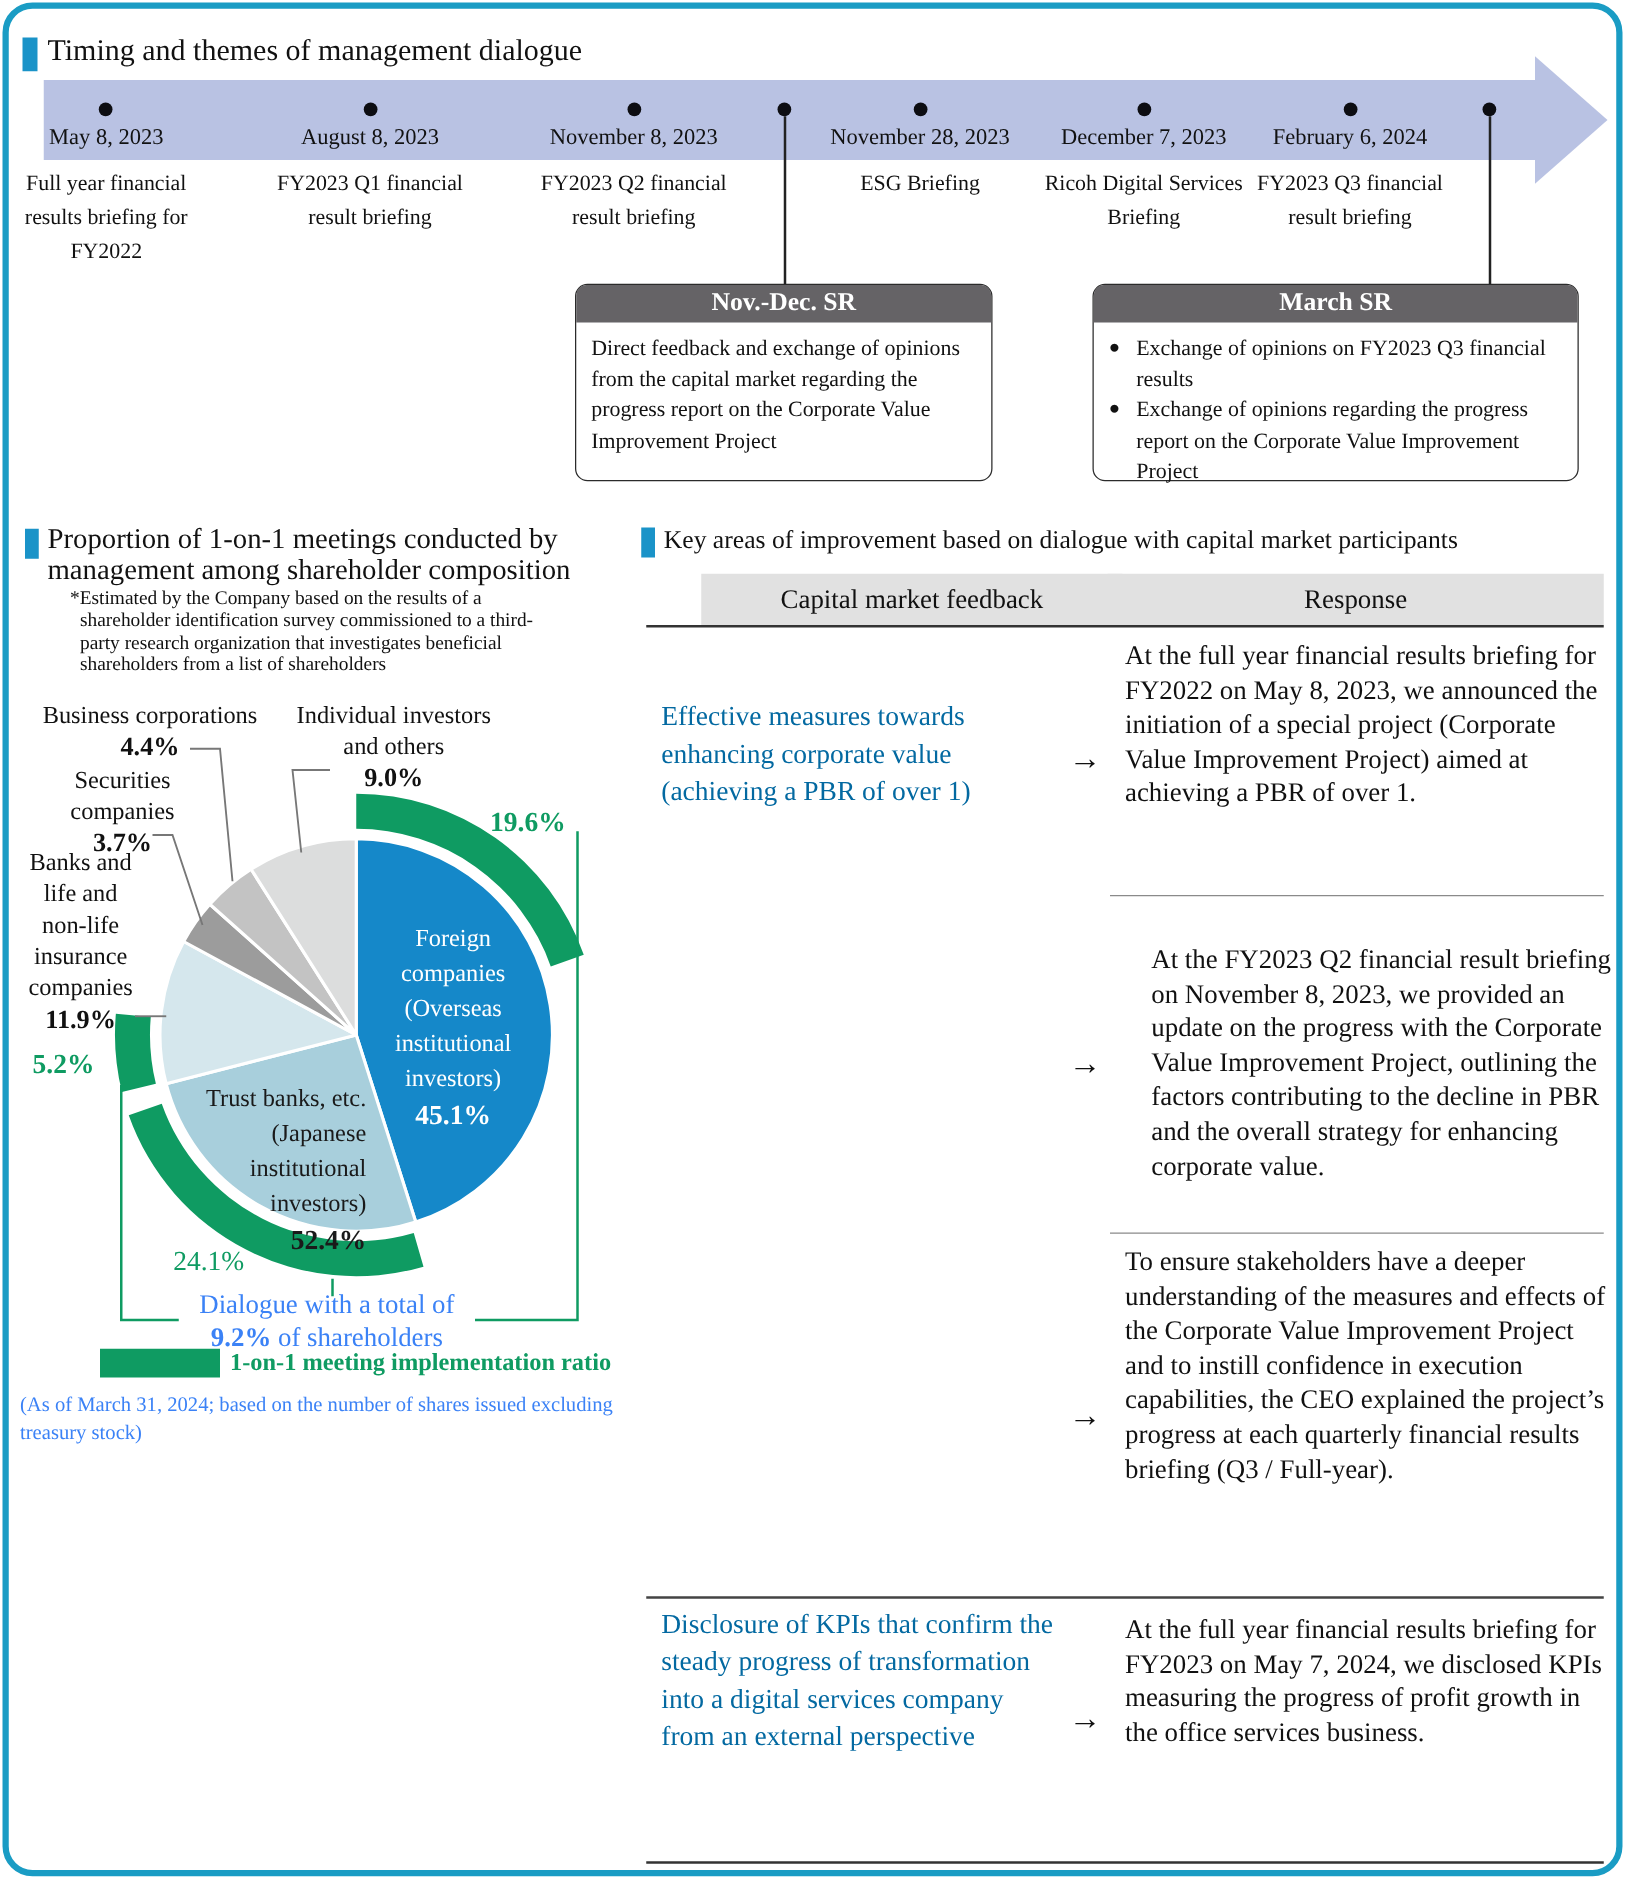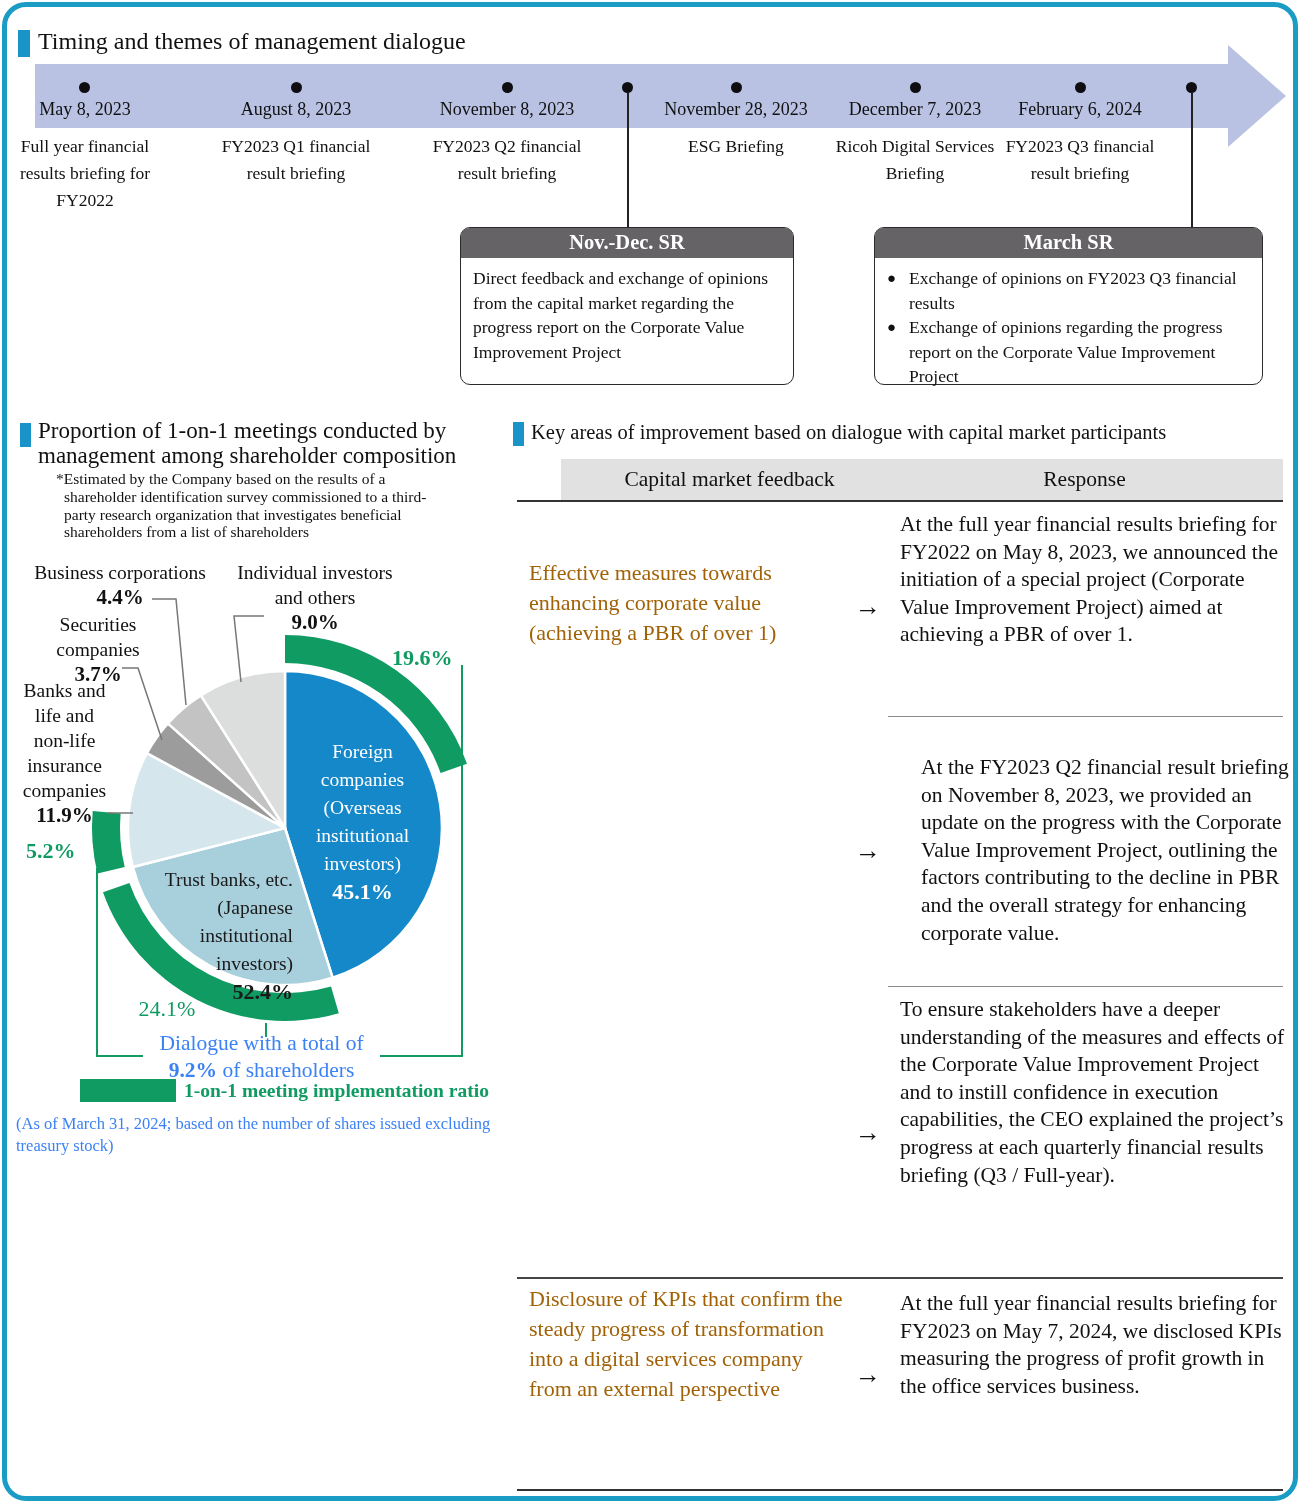--- a/index.html
+++ b/index.html
@@ -37,21 +37,21 @@
   .legend-swatch { position:absolute; left:80px; top:1079px; width:96px; height:23px; background:#0f9b62; }
   .legend-text { position:absolute; left:184px; top:1080px; font-size:19.5px; font-weight:bold; color:#0f9b62; }
   .asof { position:absolute; left:16px; top:1113px; width:484px; font-size:16.5px; line-height:22px; color:#3b82f6; }
   .chart-note { position:absolute; left:56px; top:470px; width:380px; font-size:15.5px; line-height:17.8px;
                 color:#111; text-indent:-8px; padding-left:8px; }
   .th-cell { position:absolute; top:459px; height:41px; background:#e1e1e1; text-align:center;
              font-size:21.5px; line-height:41px; color:#111; }
   .tbl-line-dark { position:absolute; left:517px; width:766px; height:2px; background:#333; }
   .tbl-line-mid { position:absolute; left:517px; width:766px; height:1.6px; background:#444; }
   .tbl-line-light { position:absolute; left:888px; width:395px; height:1.4px; background:#8a8a8a; }
-  .fb-cell { position:absolute; left:529px; font-size:22px; line-height:30px; color:#a16207; }
+  .fb-cell { position:absolute; left:529px; font-size:22px; line-height:30px; color:#0369a1; }
   .rs-cell { position:absolute; left:900px; width:385px; font-size:21.5px; line-height:27.6px; color:#111; }
   .arrow { position:absolute; left:855px; font-size:26px; font-weight:bold; color:#111; }
 </style>
 </head>
 <body>
 
 <div class="page">
   <div class="page-frame"></div>
 
   <div class="marker" style="left:18px; top:30px; width:12px; height:27px;"></div>

